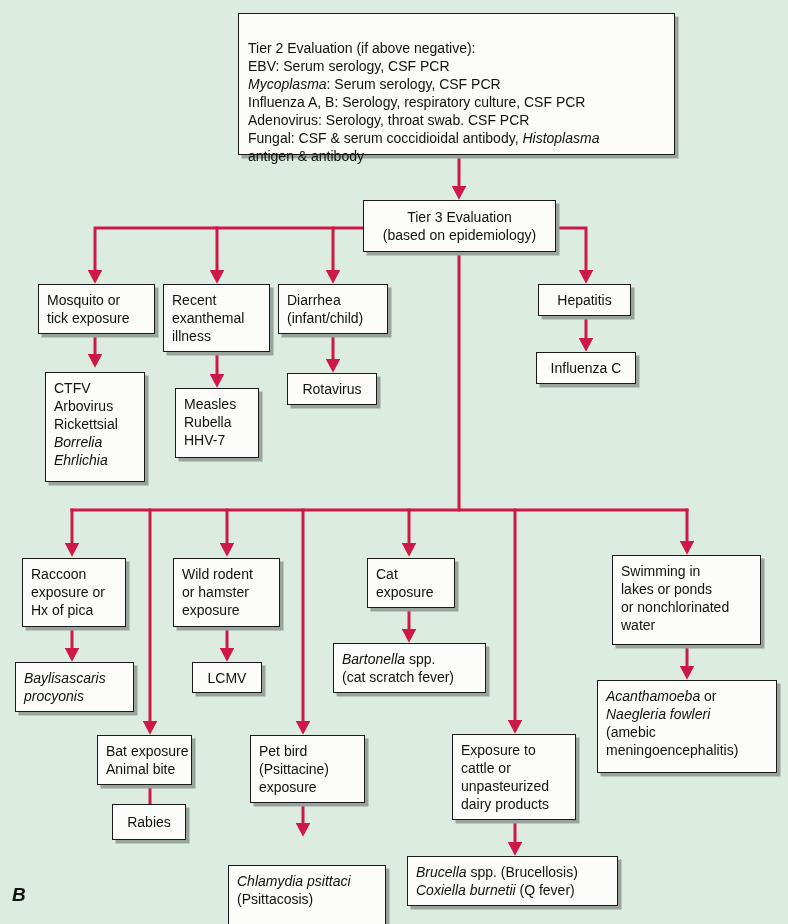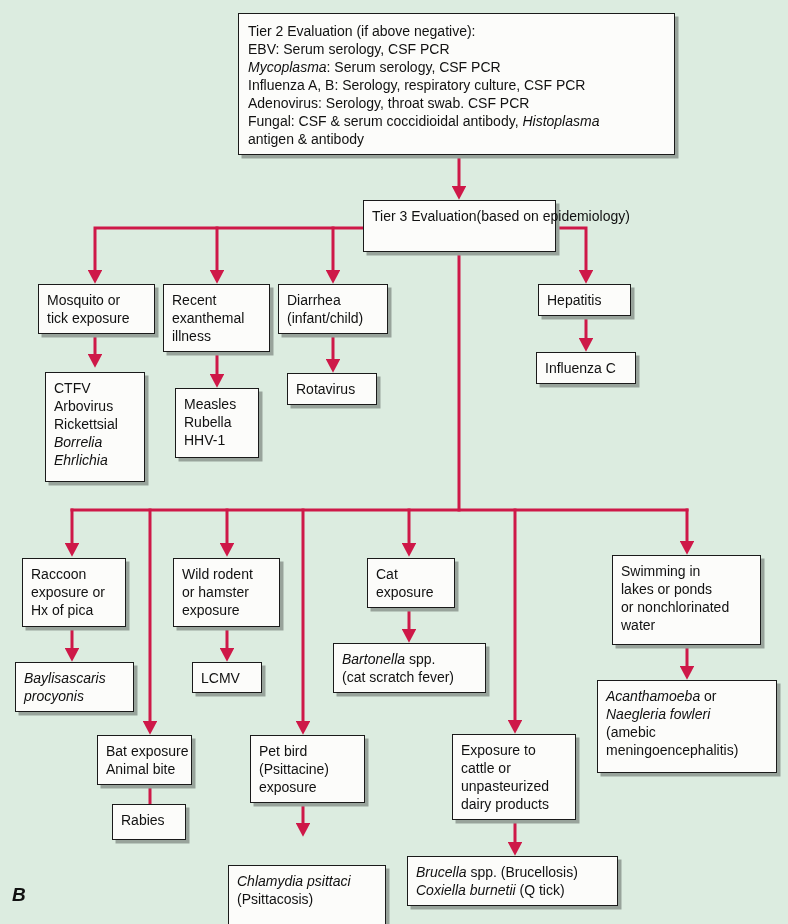--- a/index.html
+++ b/index.html
@@ -16,21 +16,21 @@
   .box{
     position:absolute;box-sizing:border-box;
     background:var(--box_fill,#fcfcfa);
     border:1.6px solid var(--box_border,#1a1a1a);
     box-shadow:3.5px 3.5px 0 var(--shadow,#98a39b);
     padding:6px 8px;font-size:14px;line-height:18px;
   }
   .box .line{white-space:nowrap}
   .wrap .line{white-space:normal}
   .center{text-align:center}
-  .vcenter{display:flex;flex-direction:row;justify-content:space-between}
+  .vcenter{display:flex;flex-direction:column;justify-content:center}
   .it,.box .line span.it{font-style:italic}
   .fig-label{
     position:absolute;left:12px;top:884px;
     font-weight:bold;font-style:italic;font-size:19px;
   }
 </style>
 </head>
 <body>
 
 <div class="canvas">
@@ -68,21 +68,21 @@
 
     <path class="conn" d="M72,627 V648" marker-end="url(#ah)"></path>
     <path class="conn" d="M227,627 V648" marker-end="url(#ah)"></path>
     <path class="conn" d="M409,607 V629" marker-end="url(#ah)"></path>
     <path class="conn" d="M687,645 V666" marker-end="url(#ah)"></path>
     <path class="conn" d="M150,785 V804" marker-end="url(#ah)"></path>
     <path class="conn" d="M303,803 V823" marker-end="url(#ah)"></path>
     <path class="conn" d="M515,820 V842" marker-end="url(#ah)"></path>
   </svg>
 
-  <div class="box wrap" style="left:238px;top:13px;width:437px;height:142px;padding:8px 9px">
+  <div class="box wrap" style="left:238px;top:13px;width:437px;height:142px;padding:25px 9px">
       <div class="line"><span>Tier 2 Evaluation (if above negative):</span></div>
       <div class="line"><span>EBV: Serum serology, CSF PCR</span></div>
       <div class="line"><span class="it">Mycoplasma</span><span>: Serum serology, CSF PCR</span></div>
       <div class="line"><span>Influenza A, B: Serology, respiratory culture, CSF PCR</span></div>
       <div class="line"><span>Adenovirus: Serology, throat swab. CSF PCR</span></div>
       <div class="line"><span>Fungal: CSF &amp; serum coccidioidal antibody, </span><span class="it">Histoplasma</span></div>
       <div class="line"><span>antigen &amp; antibody</span></div>
     </div>
 
   <div class="box center vcenter" style="left:363px;top:200px;width:193px;height:52px">
@@ -114,21 +114,21 @@
       <div class="line"><span>CTFV</span></div>
       <div class="line"><span>Arbovirus</span></div>
       <div class="line"><span>Rickettsial</span></div>
       <div class="line"><span class="it">Borrelia</span></div>
       <div class="line"><span class="it">Ehrlichia</span></div>
     </div>
 
   <div class="box" style="left:175px;top:388px;width:84px;height:70px">
       <div class="line"><span>Measles</span></div>
       <div class="line"><span>Rubella</span></div>
-      <div class="line"><span>HHV-1</span></div>
+      <div class="line"><span>HHV-7</span></div>
     </div>
 
   <div class="box center vcenter" style="left:287px;top:373px;width:90px;height:32px">
       <div class="line"><span>Rotavirus</span></div>
     </div>
 
   <div class="box center vcenter" style="left:536px;top:352px;width:100px;height:32px">
       <div class="line"><span>Influenza C</span></div>
     </div>
 
@@ -199,18 +199,18 @@
 
   <div class="box" style="left:452px;top:734px;width:124px;height:86px">
       <div class="line"><span>Exposure to</span></div>
       <div class="line"><span>cattle or</span></div>
       <div class="line"><span>unpasteurized</span></div>
       <div class="line"><span>dairy products</span></div>
     </div>
 
   <div class="box" style="left:407px;top:856px;width:211px;height:50px">
       <div class="line"><span class="it">Brucella</span><span> spp. (Brucellosis)</span></div>
-      <div class="line"><span class="it">Coxiella burnetii</span><span> (Q tick)</span></div>
+      <div class="line"><span class="it">Coxiella burnetii</span><span> (Q fever)</span></div>
     </div>
 
   <div class="fig-label">B</div>
 
 </div>
 
 </body></html>

